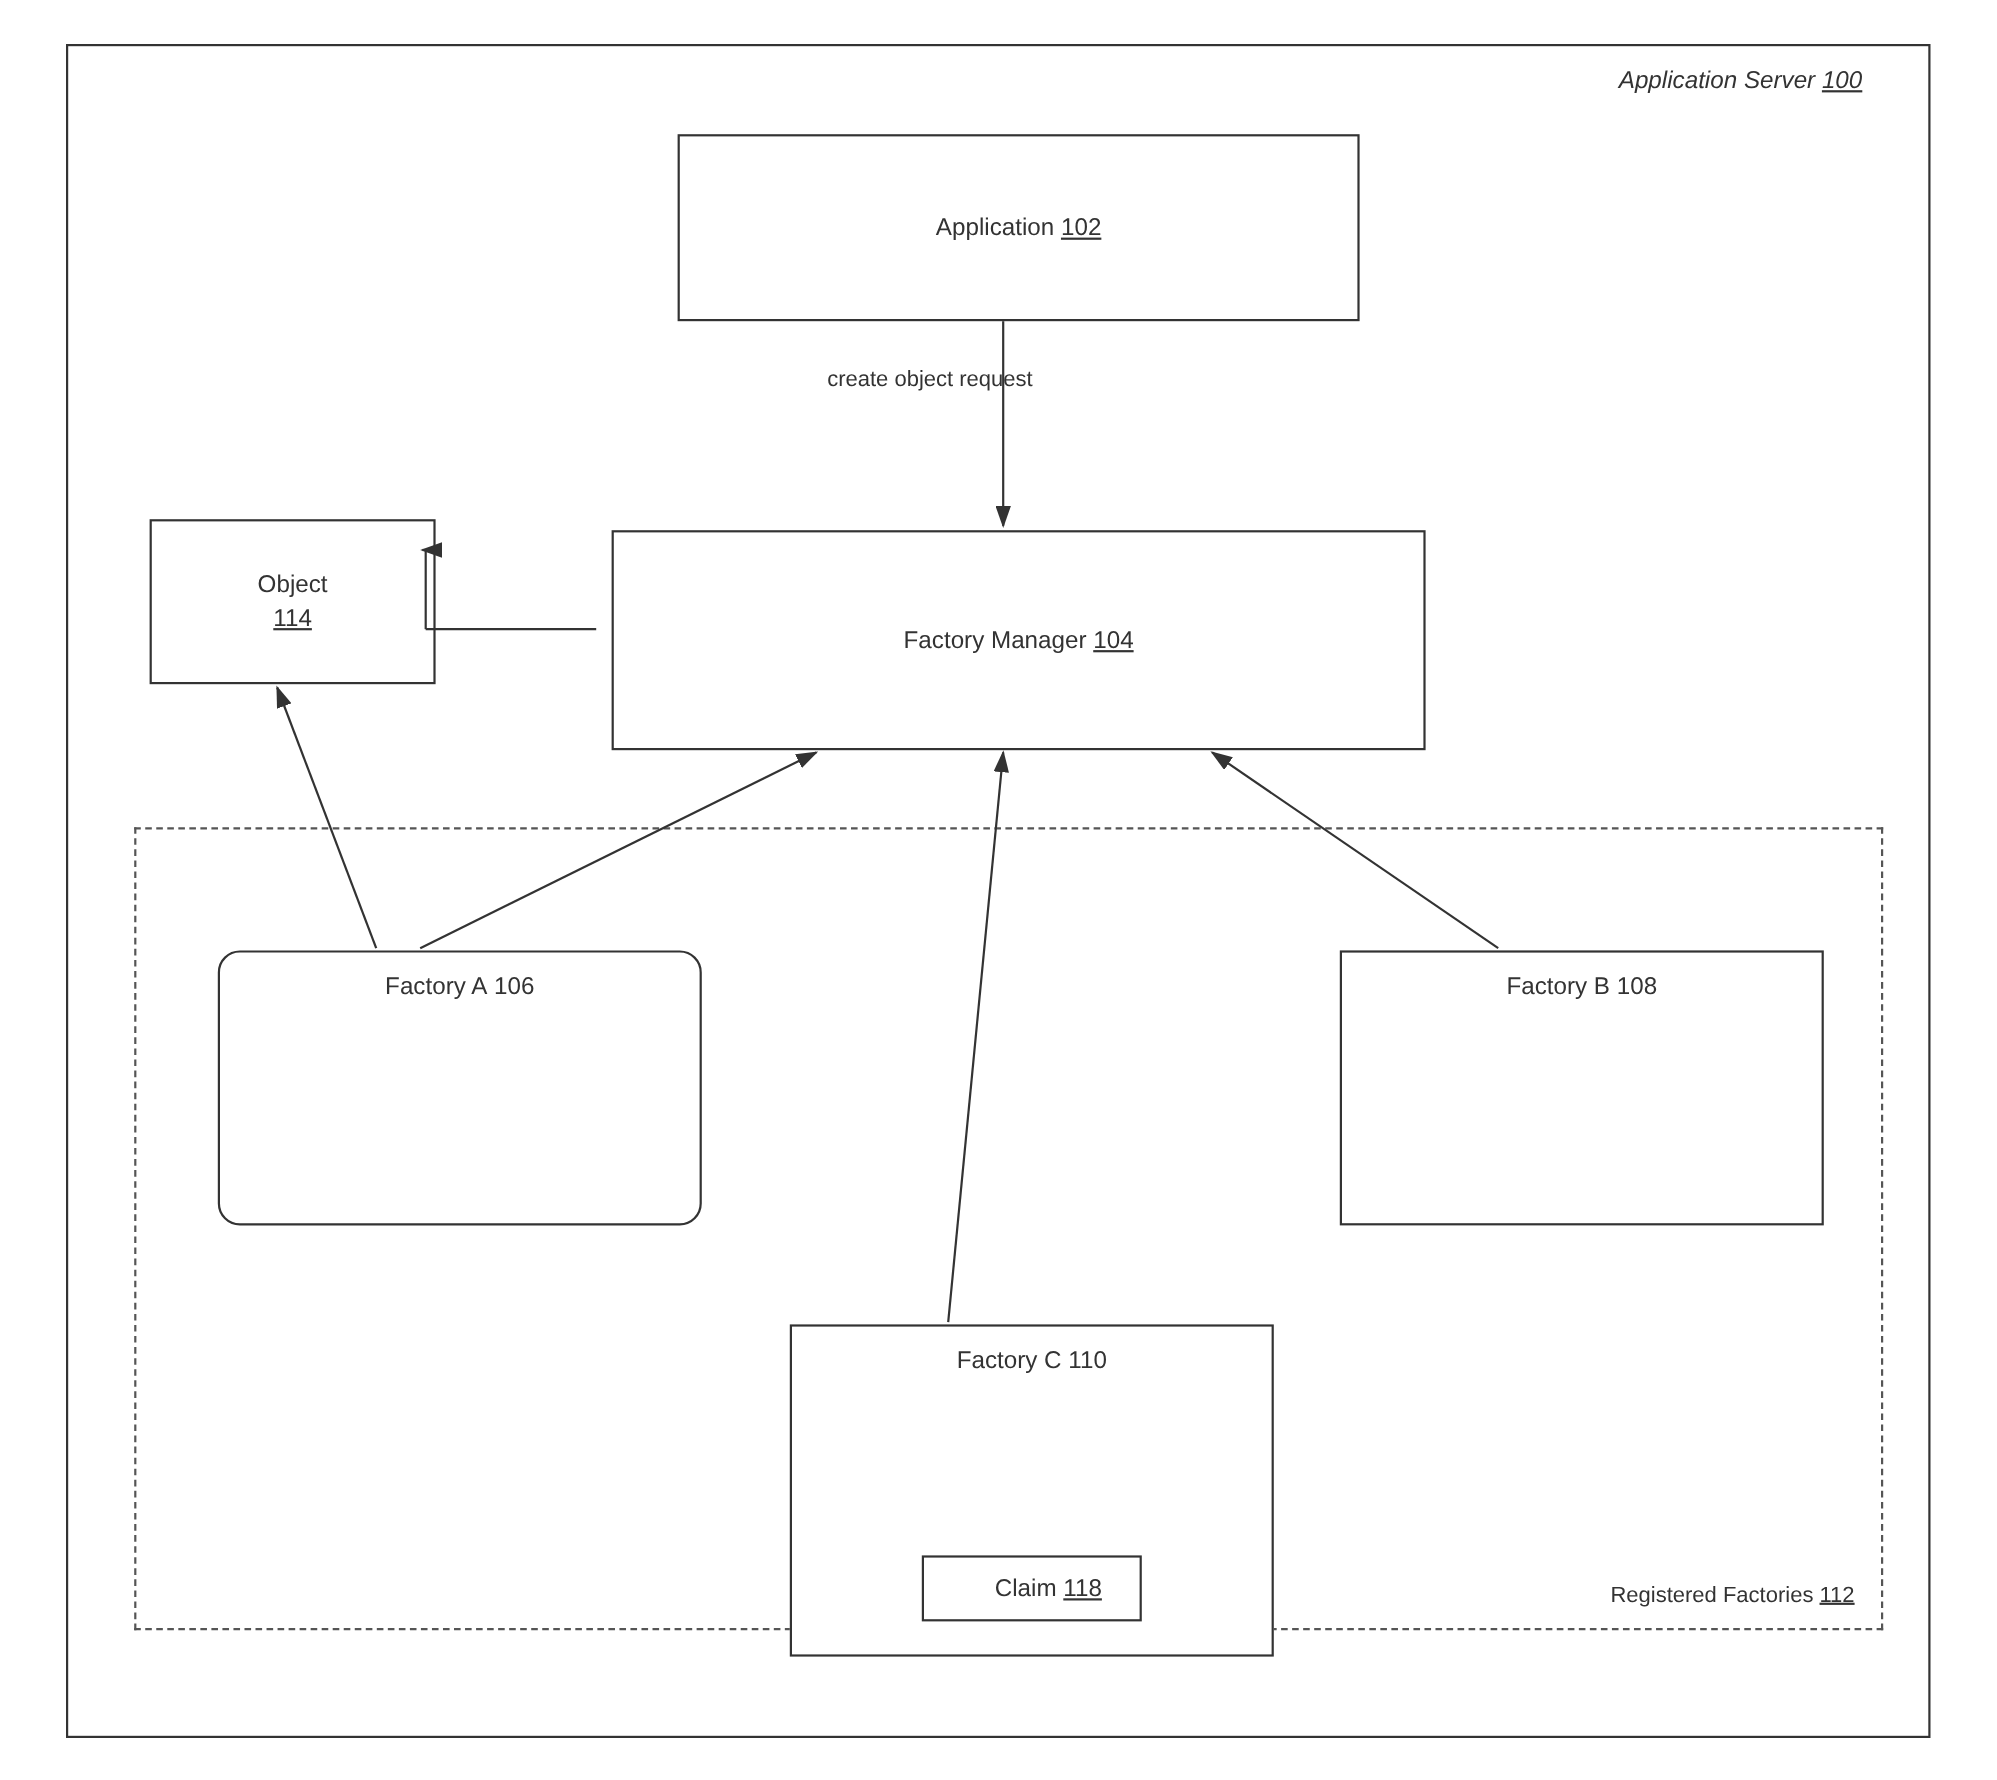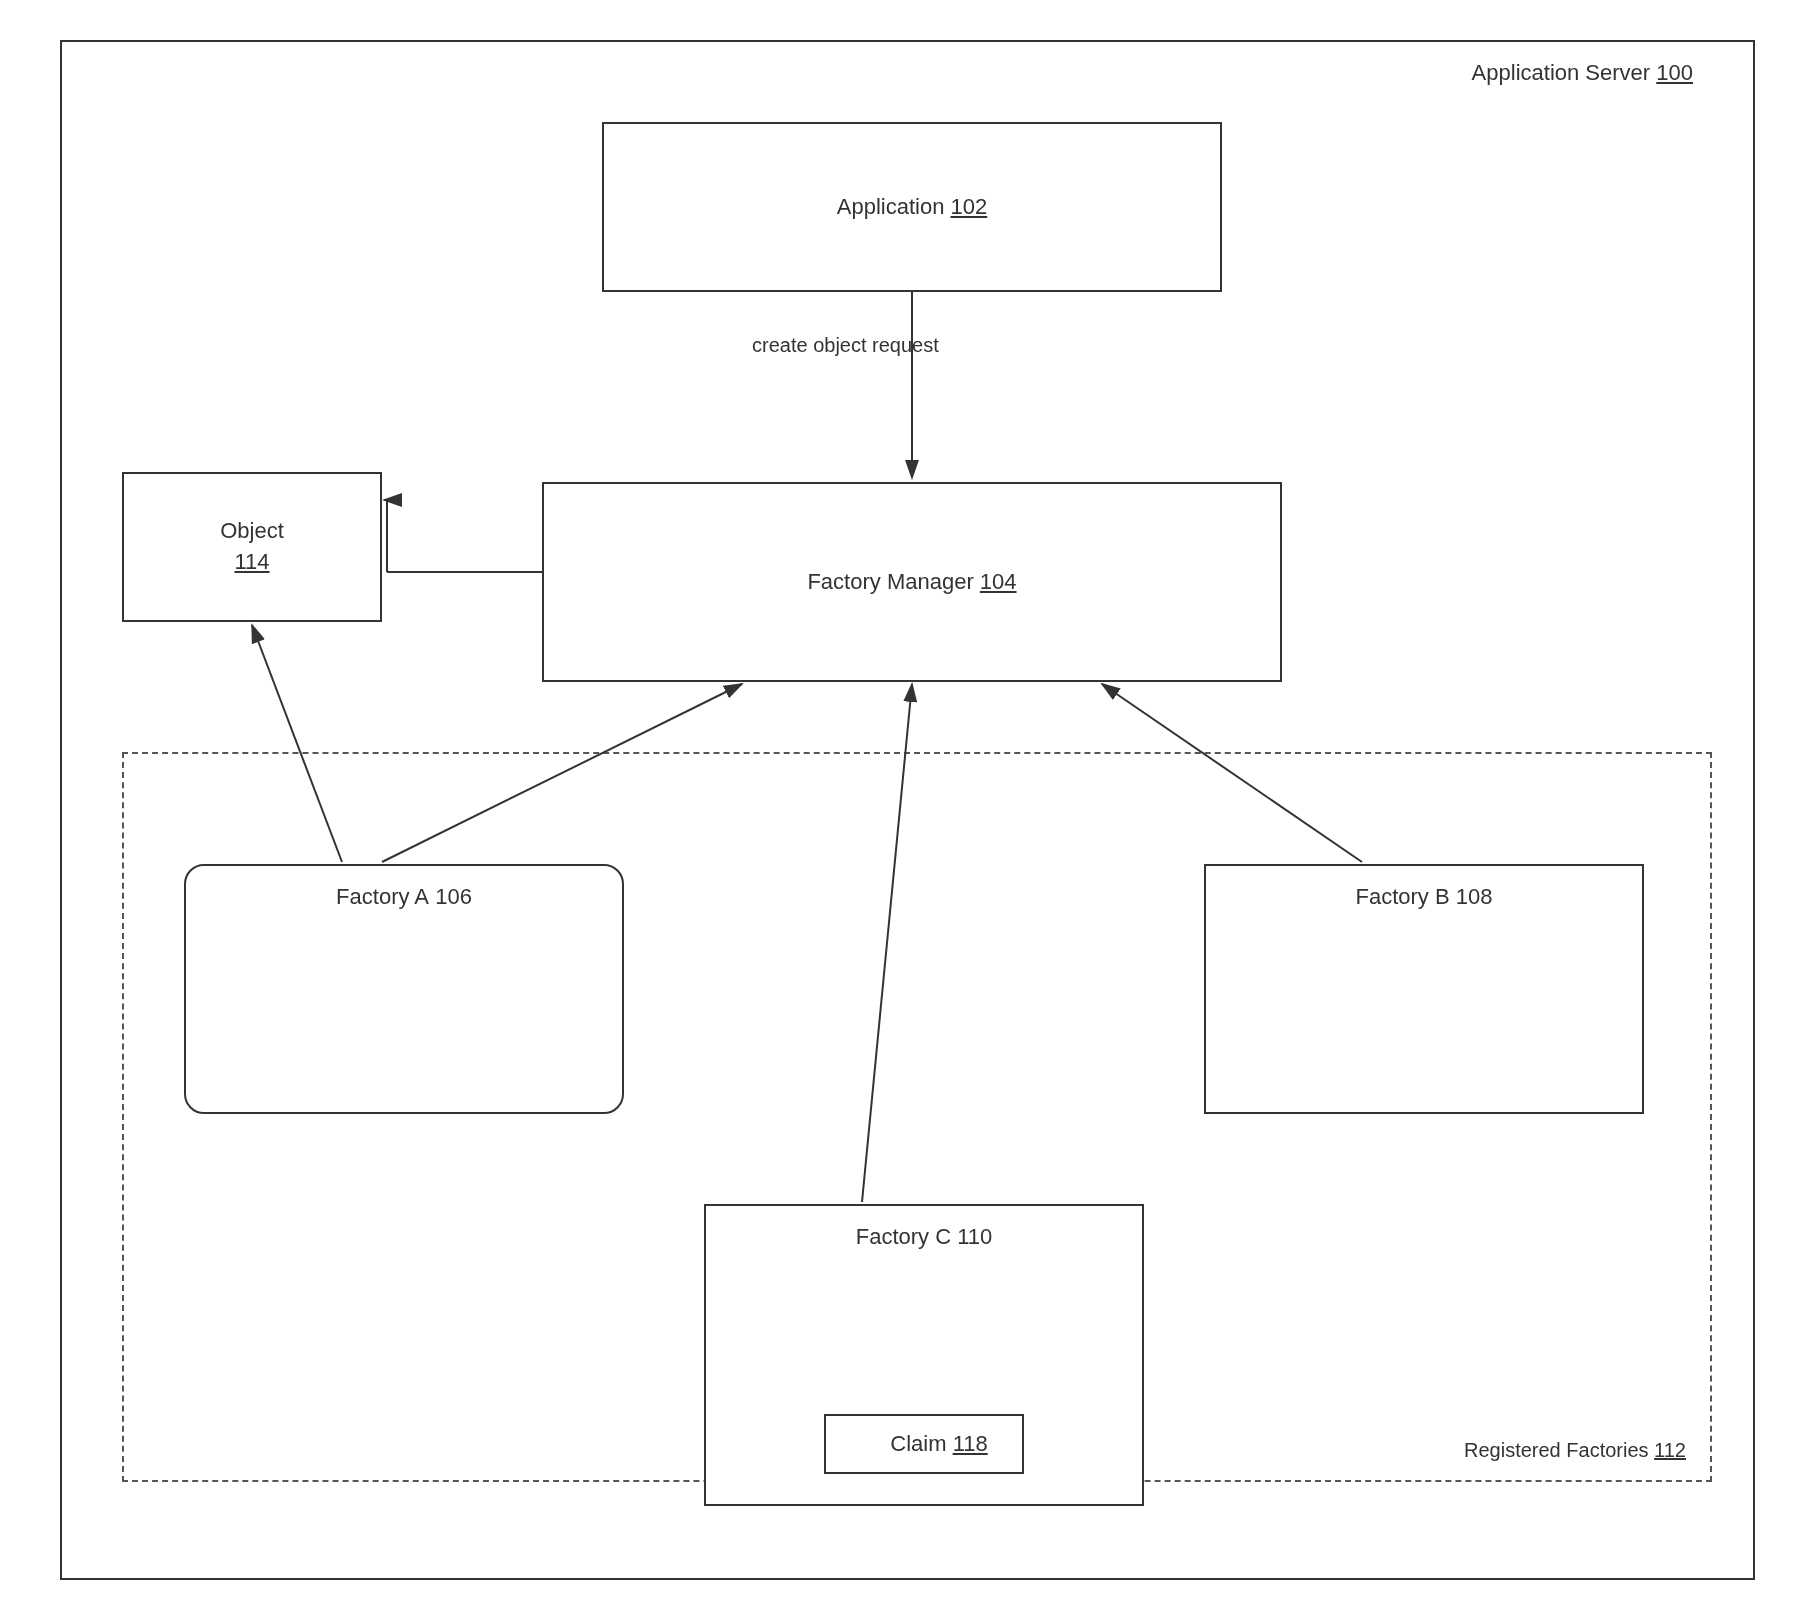--- a/index.html
+++ b/index.html
@@ -21,35 +21,37 @@
       border: 2px solid #333;
       background: #fff;
     }
 
     .app-server-label {
       position: absolute;
       top: 18px;
       right: 60px;
       font-size: 22px;
       color: #333;
+      font-style: italic;
     }
 
     .app-server-label span.underline {
       text-decoration: underline;
     }
 
     
     .box {
       position: absolute;
       border: 2px solid #333;
       background: #fff;
       display: flex;
       flex-direction: column;
       align-items: center;
       justify-content: center;
+      margin-left: 14px;
     }
 
     .box-label {
       font-size: 22px;
       color: #333;
       text-align: center;
       line-height: 1.4;
     }
 
     .box-label .num {

